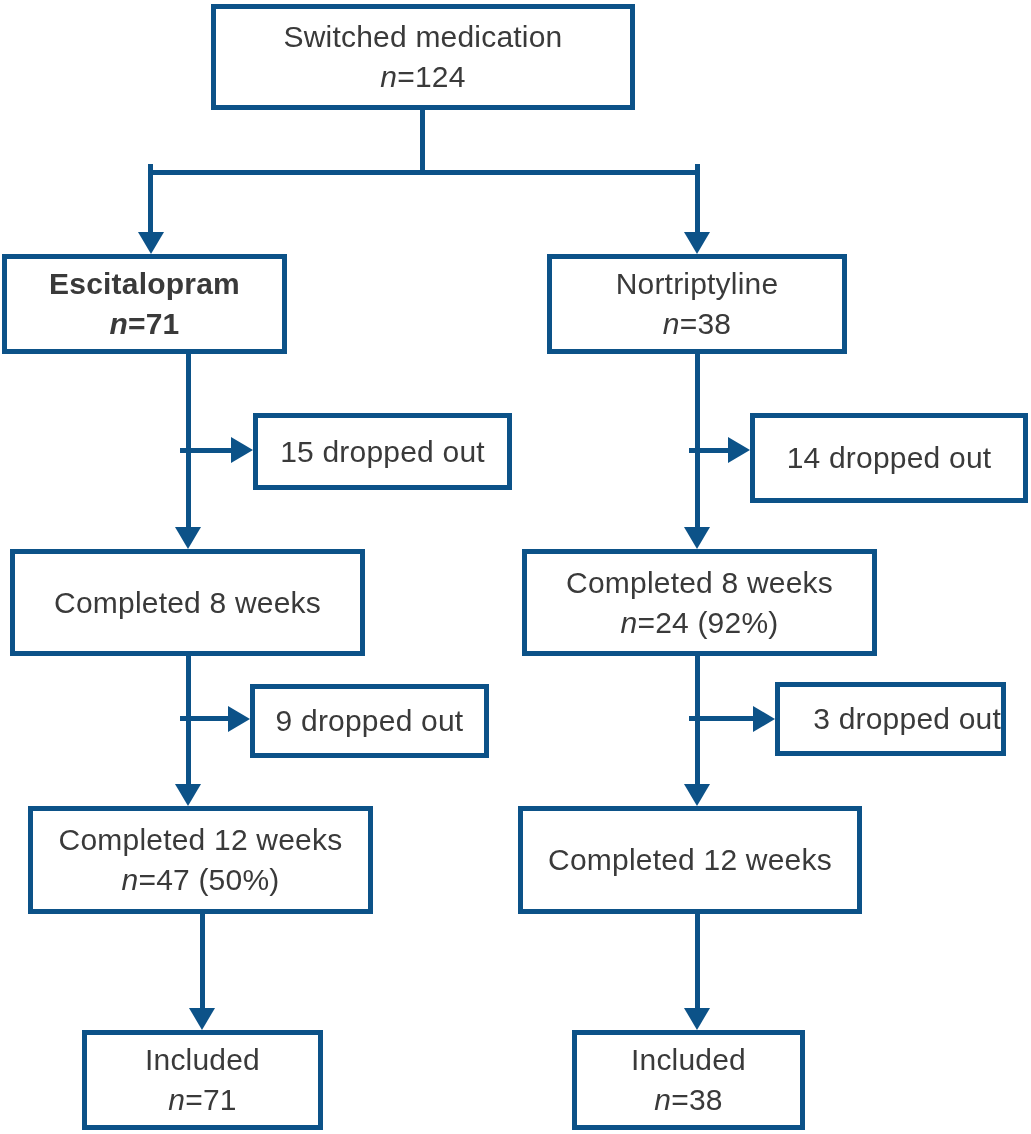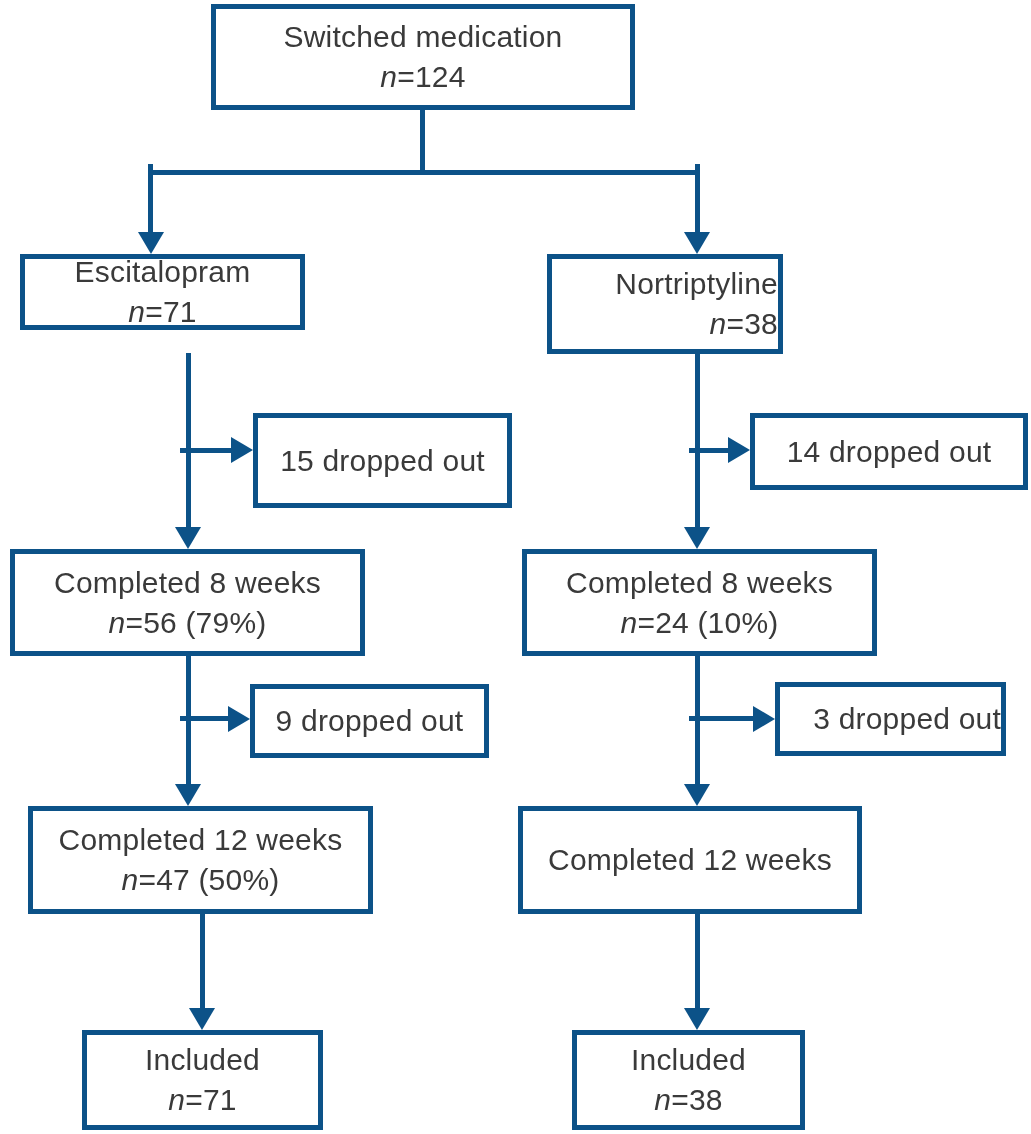--- a/index.html
+++ b/index.html
@@ -46,24 +46,24 @@
   .arrow-right {
     position: absolute;
     width: 0; height: 0;
     border-top: 13px solid transparent;
     border-bottom: 13px solid transparent;
     border-left: 22px solid var(--line);
   }
 
   
   #b-switched { left: 211px; top: 4px;    width: 424px; height: 106px; }
-  #b-esc      { left: 20px;   top: 254px;  width: 285px; height: 76px; }
-  #b-nor      { left: 547px; top: 254px;  width: 236px; height: 100px; align-items: flex-end; }
-  #b-drop15   { left: 253px; top: 413px;  width: 259px; height: 95px;  }
-  #b-drop14   { left: 750px; top: 413px;  width: 278px; height: 77px;  }
+  #b-esc      { left: 2px;   top: 254px;  width: 285px; height: 100px; font-weight: bold; }
+  #b-nor      { left: 547px; top: 254px;  width: 300px; height: 100px; }
+  #b-drop15   { left: 253px; top: 413px;  width: 259px; height: 77px;  }
+  #b-drop14   { left: 750px; top: 413px;  width: 278px; height: 90px;  }
   #b-c8e      { left: 10px;  top: 549px;  width: 355px; height: 107px; }
   #b-c8n      { left: 522px; top: 549px;  width: 355px; height: 107px; }
   #b-drop9    { left: 250px; top: 684px;  width: 239px; height: 74px; text-align: center;  }
   #b-drop3    { left: 775px; top: 682px;  width: 231px; height: 74px; align-items: flex-end;  }
   #b-c12e     { left: 28px;  top: 806px;  width: 345px; height: 108px; }
   #b-c12n     { left: 518px; top: 806px;  width: 344px; height: 108px; }
   #b-incle    { left: 82px;  top: 1030px; width: 241px; height: 100px; }
   #b-incln    { left: 572px; top: 1030px; width: 233px; height: 100px; }
 
   
@@ -134,25 +134,24 @@
 
   <div class="node" id="b-drop15">
     <div class="tline">15 dropped out</div>
   </div>
   <div class="node" id="b-drop14">
     <div class="tline">14 dropped out</div>
   </div>
 
   <div class="node" id="b-c8e">
     <div class="tline">Completed 8 weeks</div>
-    <div class="nline"><span class="it">n</span><span>=56 (79%)</span></div>
   </div>
   <div class="node" id="b-c8n">
     <div class="tline">Completed 8 weeks</div>
-    <div class="nline"><span class="it">n</span><span>=24 (10%)</span></div>
+    <div class="nline"><span class="it">n</span><span>=24 (92%)</span></div>
   </div>
 
   <div class="line" id="c-c8e-down"></div>
   <div class="arrow-down" id="a-c8e-down"></div>
   <div class="line" id="c-br-l2"></div>
   <div class="arrow-right" id="a-br-l2"></div>
 
   <div class="line" id="c-c8n-down"></div>
   <div class="arrow-down" id="a-c8n-down"></div>
   <div class="line" id="c-br-r2"></div>

